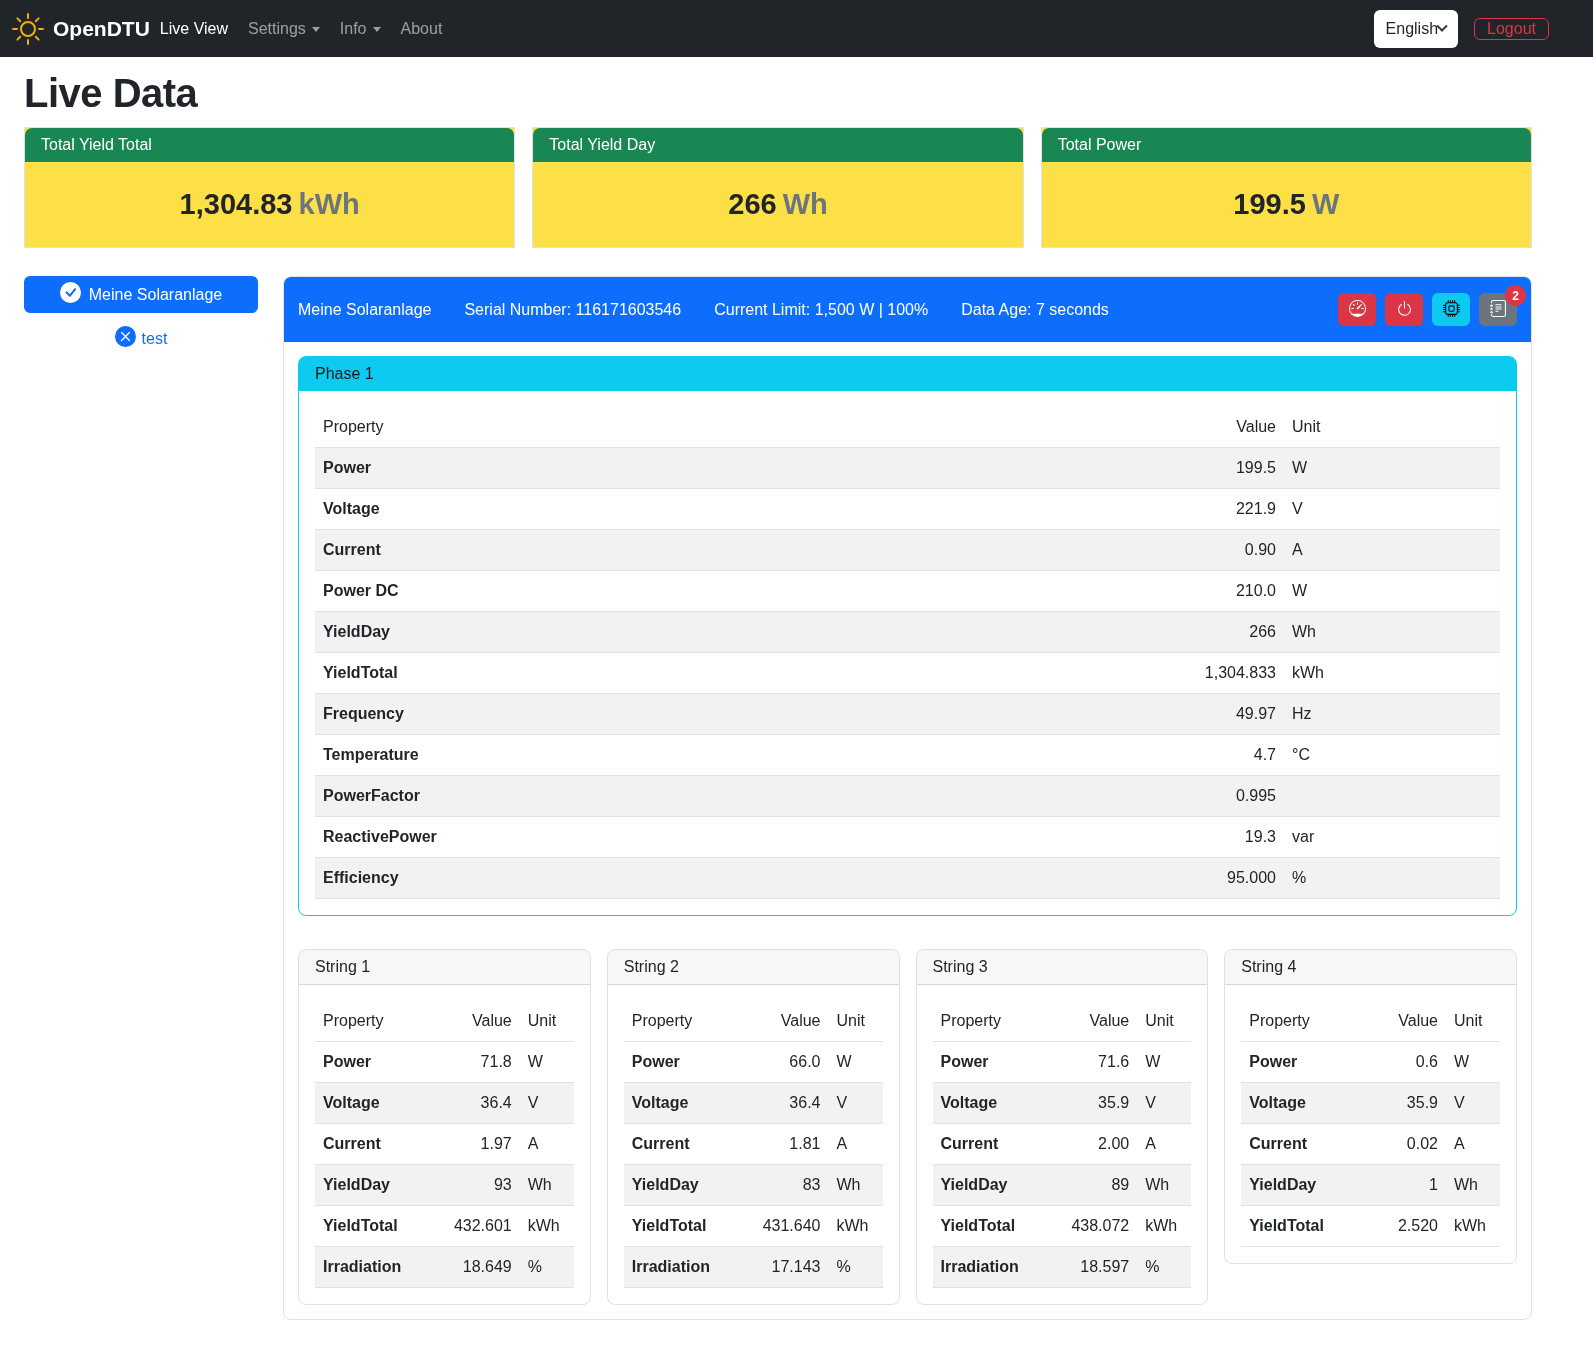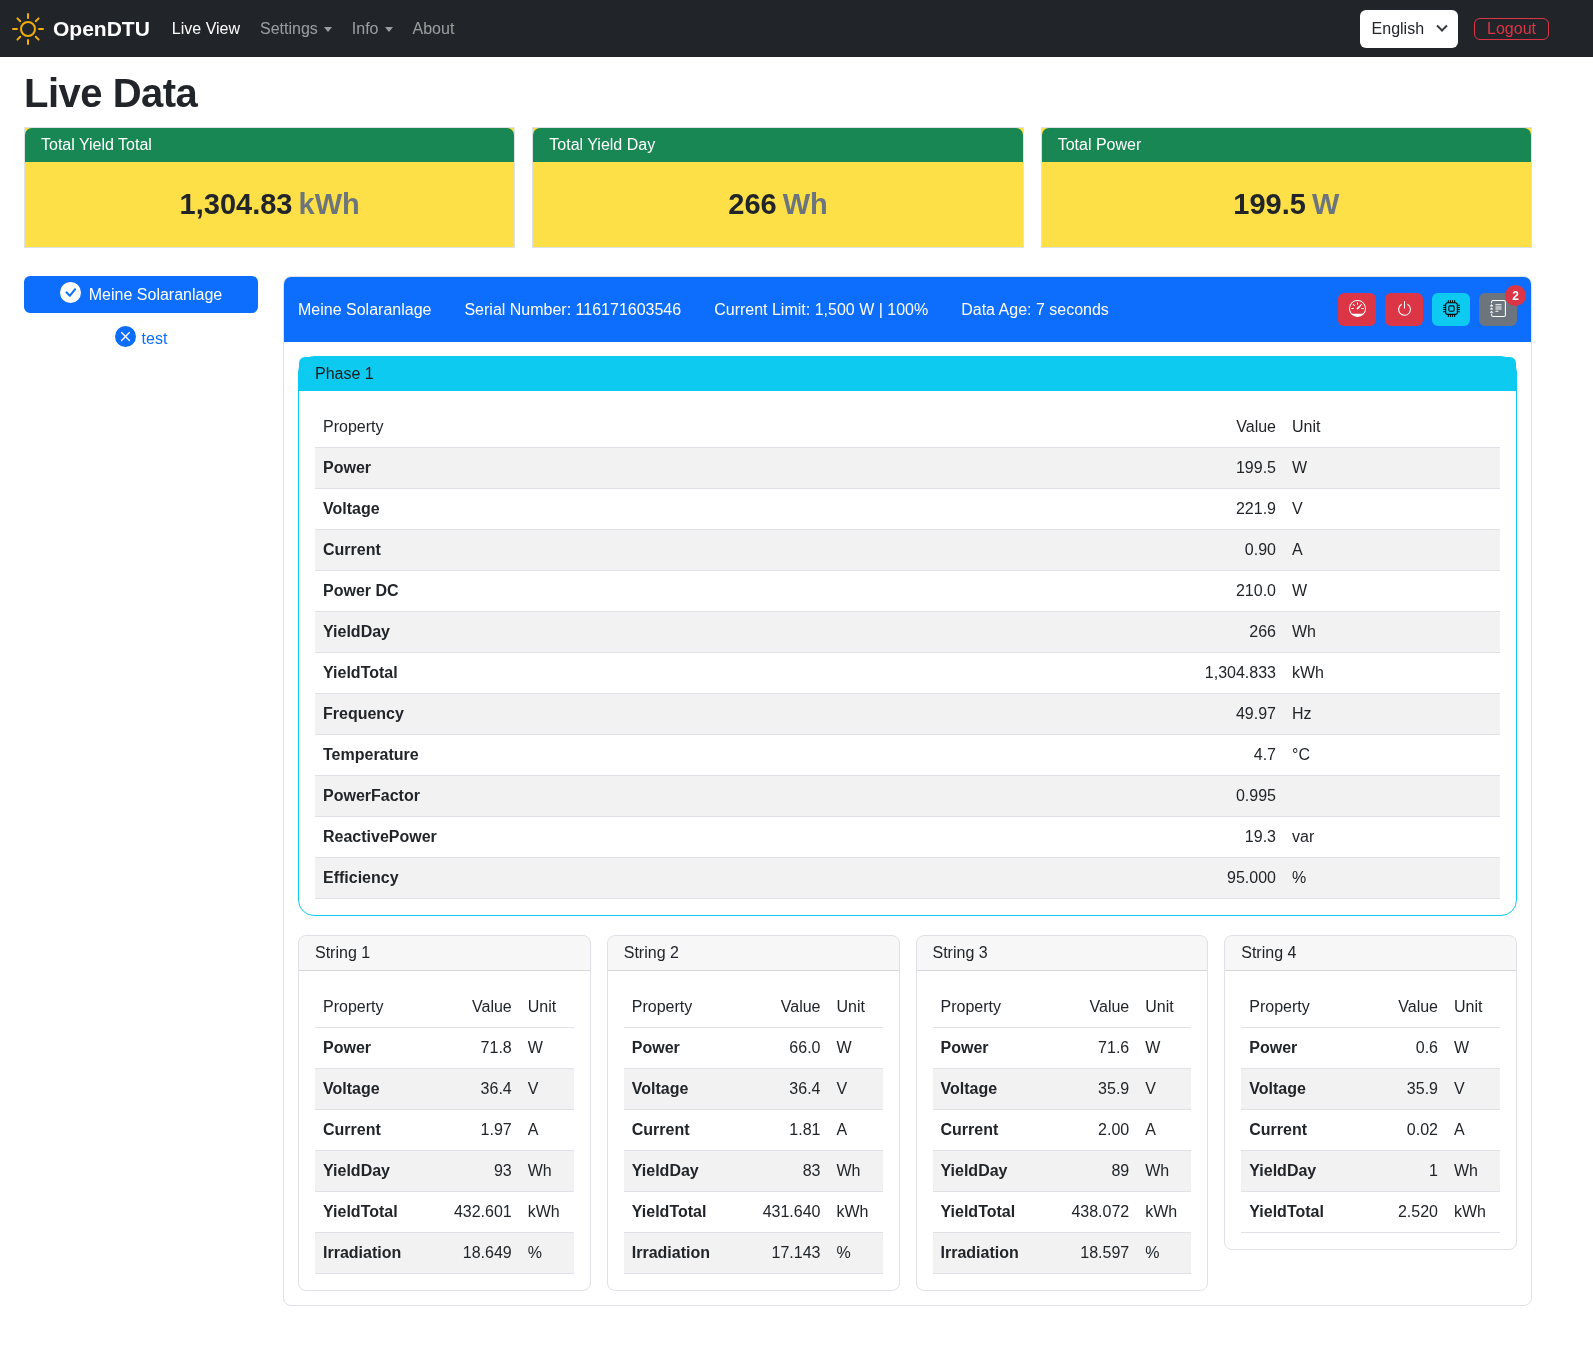--- a/index.html
+++ b/index.html
@@ -19,21 +19,21 @@
     padding: 0 44px 0 12px;
   }
   .brand {
     display: flex;
     align-items: center;
     gap: 9px;
     color: #fff;
     font-size: 21px;
     font-weight: 700;
     text-decoration: none;
-    margin-right: 12px;
+    margin-right: 0;
     text-align: right;
   }
   .brand svg { display: block; }
   .nav-links { display: flex; align-items: center; }
   .nav-link {
     color: rgba(255,255,255,0.55);
     font-size: 16px;
     text-decoration: none;
     padding: 8px 10px;
     display: inline-flex;
@@ -51,21 +51,20 @@
     margin-top: 2px;
   }
   .nav-right { margin-left: auto; display: flex; align-items: center; gap: 16px; }
   .lang-select {
     background: #fff;
     border-radius: 6px;
     height: 38px;
     padding: 0 12px;
     display: flex;
     align-items: center;
-    gap: 14px;
     font-size: 16px;
     color: #212529;
     cursor: pointer;
   }
   .chev {
     width: 8px; height: 8px;
     border-right: 2px solid #343a40;
     border-bottom: 2px solid #343a40;
     transform: rotate(45deg) translate(-2px,-2px);
     display: inline-block;
@@ -140,21 +139,21 @@
   .count-badge {
     position: absolute; top: -8px; right: -9px;
     background: #dc3545; color: #fff;
     width: 21px; height: 21px; border-radius: 50%;
     font-size: 12px; font-weight: 700;
     display: flex; align-items: center; justify-content: center;
   }
   .main-card-body { padding: 14px; }
 
   
-  .phase-panel { border: 1px solid #0dcaf0; border-radius: 16px; margin-bottom: 19px; }
+  .phase-panel { border: 1px solid #0dcaf0; border-radius: 8px; margin-bottom: 33px; }
   .phase-header {
     background: #0dcaf0; color: #1a1a1a;
     padding: 8px 16px; font-size: 16px;
     border-radius: 6px 6px 0 0;
   }
   .panel-body { padding: 16px; }
 
   
   table { width: 100%; border-collapse: collapse; font-size: 16px; }
   th, td {

